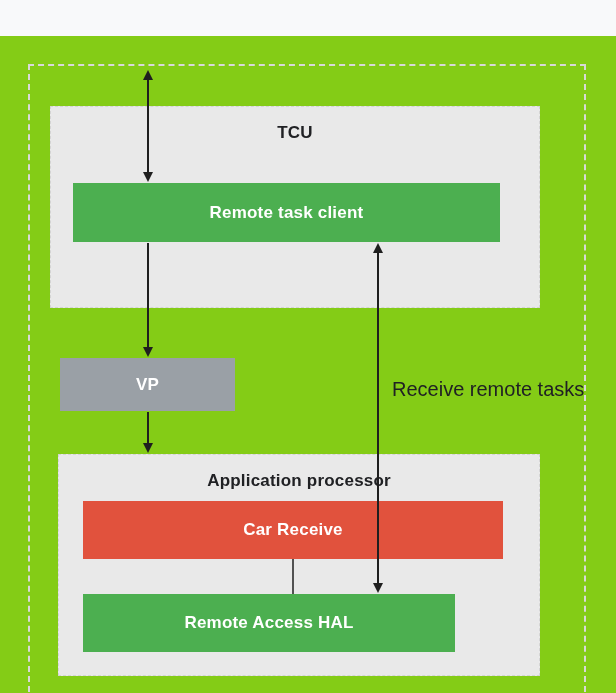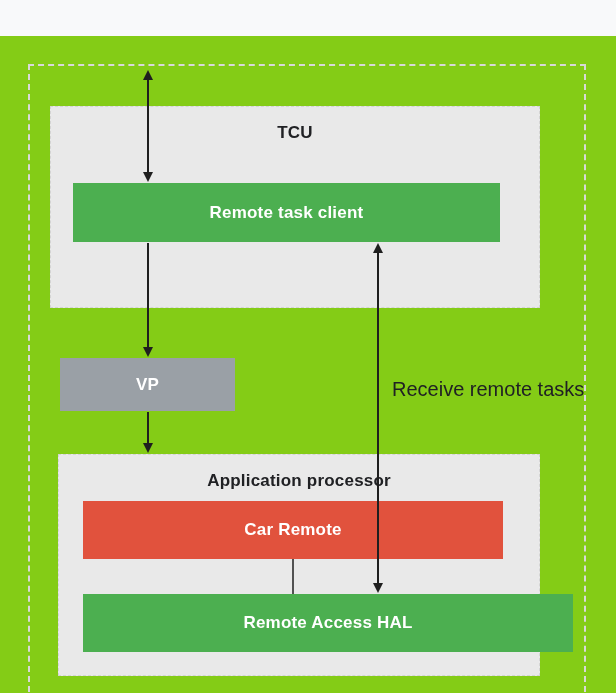--- a/index.html
+++ b/index.html
@@ -61,21 +61,21 @@
     font-weight: bold;
     font-size: 17px;
     letter-spacing: 0.2px;
   }
   .box.green { background: #4caf50; }
   .box.red   { background: #e1523d; }
   .box.gray  { background: #9aa0a6; }
   .remote-task-client { left: 73px;  top: 147px; width: 427px; height: 59px; }
   .vp                 { left: 60px;  top: 322px; width: 175px; height: 53px; }
   .car-service        { left: 83px;  top: 465px; width: 420px; height: 58px; }
-  .hal                { left: 83px;  top: 558px; width: 490px; height: 58px; }
+  .hal                { left: 83px;  top: 558px; width: 372px; height: 58px; }
   .arrow-label {
     position: absolute;
     left: 392px;
     top: 342px;
     font-size: 20px;
     color: #202124;
     white-space: nowrap;
   }
   .arrows-layer {
     position: absolute;
@@ -101,21 +101,21 @@
   </div>
 
   <div class="box green remote-task-client">Remote task client</div>
 
   <div class="box gray vp">VP</div>
 
   <div class="container app">
     <div class="container-title">Application processor</div>
   </div>
 
-  <div class="box red car-service">Car Remote</div>
+  <div class="box red car-service">Car Receive</div>
 
   <div class="box green hal">Remote Access HAL</div>
 
   <div class="arrow-label">Receive remote tasks</div>
 
   <svg class="arrows-layer" viewBox="0 0 616 693" xmlns="http://www.w3.org/2000/svg">
 
     <g>
       <line x1="148" y1="44" x2="148" y2="137"></line>
       <polygon points="143,44 153,44 148,34"></polygon>

